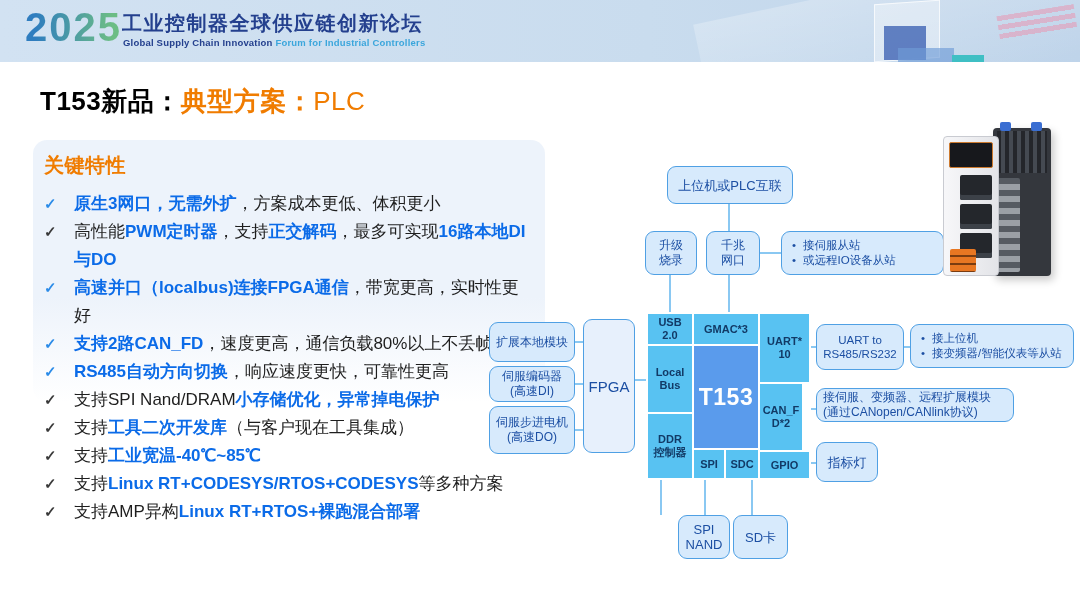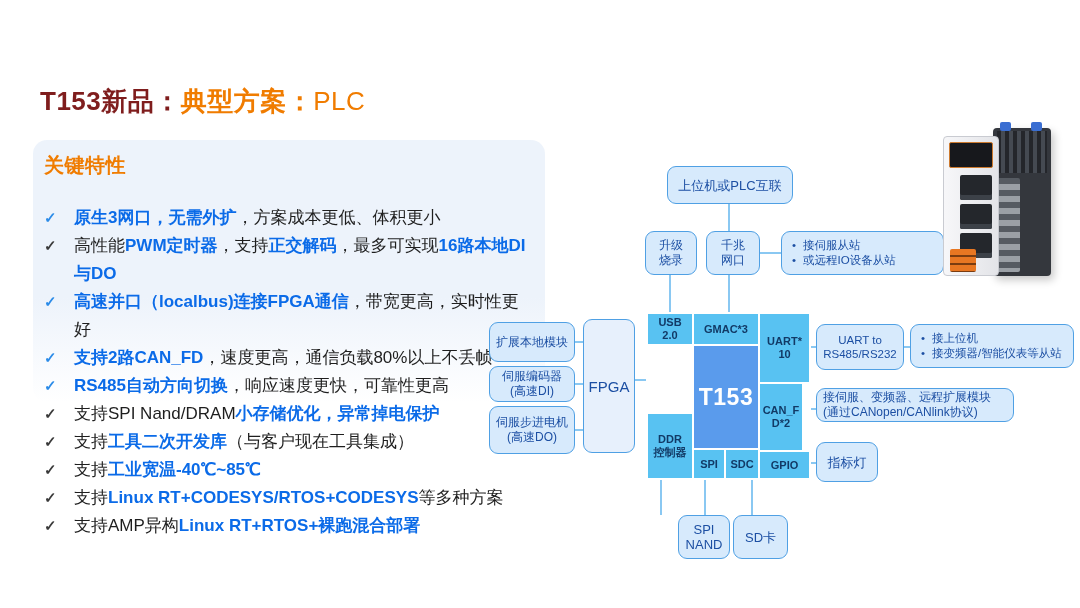--- a/index.html
+++ b/index.html
@@ -20,29 +20,29 @@
   .d-cube2 { position:absolute; left:884px; top:26px; width:42px; height:34px; background:rgba(64,100,180,.8); }
   .d-cube3 { position:absolute; left:898px; top:48px; width:56px; height:14px; background:rgba(110,155,215,.65); }
   .d-teal  { position:absolute; left:952px; top:55px; width:32px; height:7px; background:#3fbfc4; }
   .d-stripes { position:absolute; left:998px; top:10px; width:78px; height:26px; transform:rotate(-9deg);
                background:repeating-linear-gradient(180deg, rgba(232,150,178,.55) 0 5px, rgba(232,150,178,0) 5px 9px); }
   .d-sheen { position:absolute; left:700px; top:-20px; width:420px; height:110px; transform:rotate(-12deg);
              background:linear-gradient(180deg, rgba(255,255,255,.25), rgba(255,255,255,0)); }
 
   
   .page-title { position:absolute; left:40px; top:84px; font-size:26px; font-weight:700; letter-spacing:.5px; }
-  .page-title .t1 { color:#7f1d1d;margin-top:16px; }
+  .page-title .t1 { color:#000000;margin-top:16px; }
   .page-title .t2 { color:#f07c00; }
   .page-title .t3 { color:#f07c00; font-weight:400; }
 
   
   .features-panel { position:absolute; left:33px; top:140px; width:512px; height:262px; border-radius:14px;
                     background:linear-gradient(180deg,#edf3fb 0%,#edf3fb 60%,rgba(237,243,251,0) 100%); }
   .features { position:absolute; left:44px; top:152px; width:486px; }
-  .features-heading { font-size:20px; font-weight:700; color:#f07c00; margin-bottom:25px; letter-spacing:.5px; }
+  .features-heading { font-size:20px; font-weight:700; color:#f07c00; margin-bottom:11px; letter-spacing:.5px; }
   .feature-list { list-style:none; font-size:17px; line-height:28px; }
   .feat { display:flex; }
   .check { flex:none; width:30px; font-weight:700; font-size:15px; }
   .check.blue { color:#2b8be8; } .check.dark { color:#3a3a3a; }
   .feat-text { flex:1; }
   .hl { color:#0b6be8; font-weight:700; }
   .nrm { color:#1e1e1e; }
 
   
   .box { position:absolute; background:#d7eafc; border:1.5px solid #4fa0e4; border-radius:9px;
@@ -105,20 +105,33 @@
               box-shadow:inset 0 -5px 0 #3c4148; }
   .p1 { top:38px; } .p2 { top:67px; } .p3 { top:96px; }
   .dev-orange { position:absolute; left:6px; bottom:3px; width:26px; height:23px; border-radius:2px;
                 background:repeating-linear-gradient(180deg,#e87722 0 6px,#7a3c10 6px 8px); }
 </style>
 </head>
 <body>
 
 <div class="slide">
 
+  <div class="banner">
+    <div class="d-sheen"></div>
+    <div class="d-cube1"></div>
+    <div class="d-cube2"></div>
+    <div class="d-cube3"></div>
+    <div class="d-teal"></div>
+    <div class="d-stripes"></div>
+    <div class="logo-year">2025</div>
+    <div class="logo-cn">工业控制器全球供应链创新论坛</div>
+    <div class="logo-en">
+      <span class="en1">Global Supply Chain Innovation </span><span class="en2">Forum for Industrial Controllers</span>
+    </div>
+  </div>
 
   <div class="page-title">
     <span class="t1">T153新品：</span><span class="t2">典型方案：</span><span class="t3">PLC</span>
   </div>
 
   <div class="features-panel"></div>
   <div class="features">
     <div class="features-heading">关键特性</div>
     <ul class="feature-list">
         <li class="feat">
@@ -179,20 +192,22 @@
   <div class="box b-stepper pre">伺服步进电机
 (高速DO)</div>
   <div class="box b-fpga">FPGA</div>
 
   <div class="chip">
     <div class="cell c-usb">USB
 2.0</div>
     <div class="cell c-gmac">GMAC*3</div>
     <div class="cell c-uart">UART*
 10</div>
+    <div class="cell c-local">Local
+Bus</div>
     <div class="cell c-t153">T153</div>
     <div class="cell c-canfd">CAN_F
 D*2</div>
     <div class="cell c-ddr">DDR
 控制器</div>
     <div class="cell c-spi">SPI</div>
     <div class="cell c-sdc">SDC</div>
     <div class="cell c-gpio">GPIO</div>
   </div>
 

